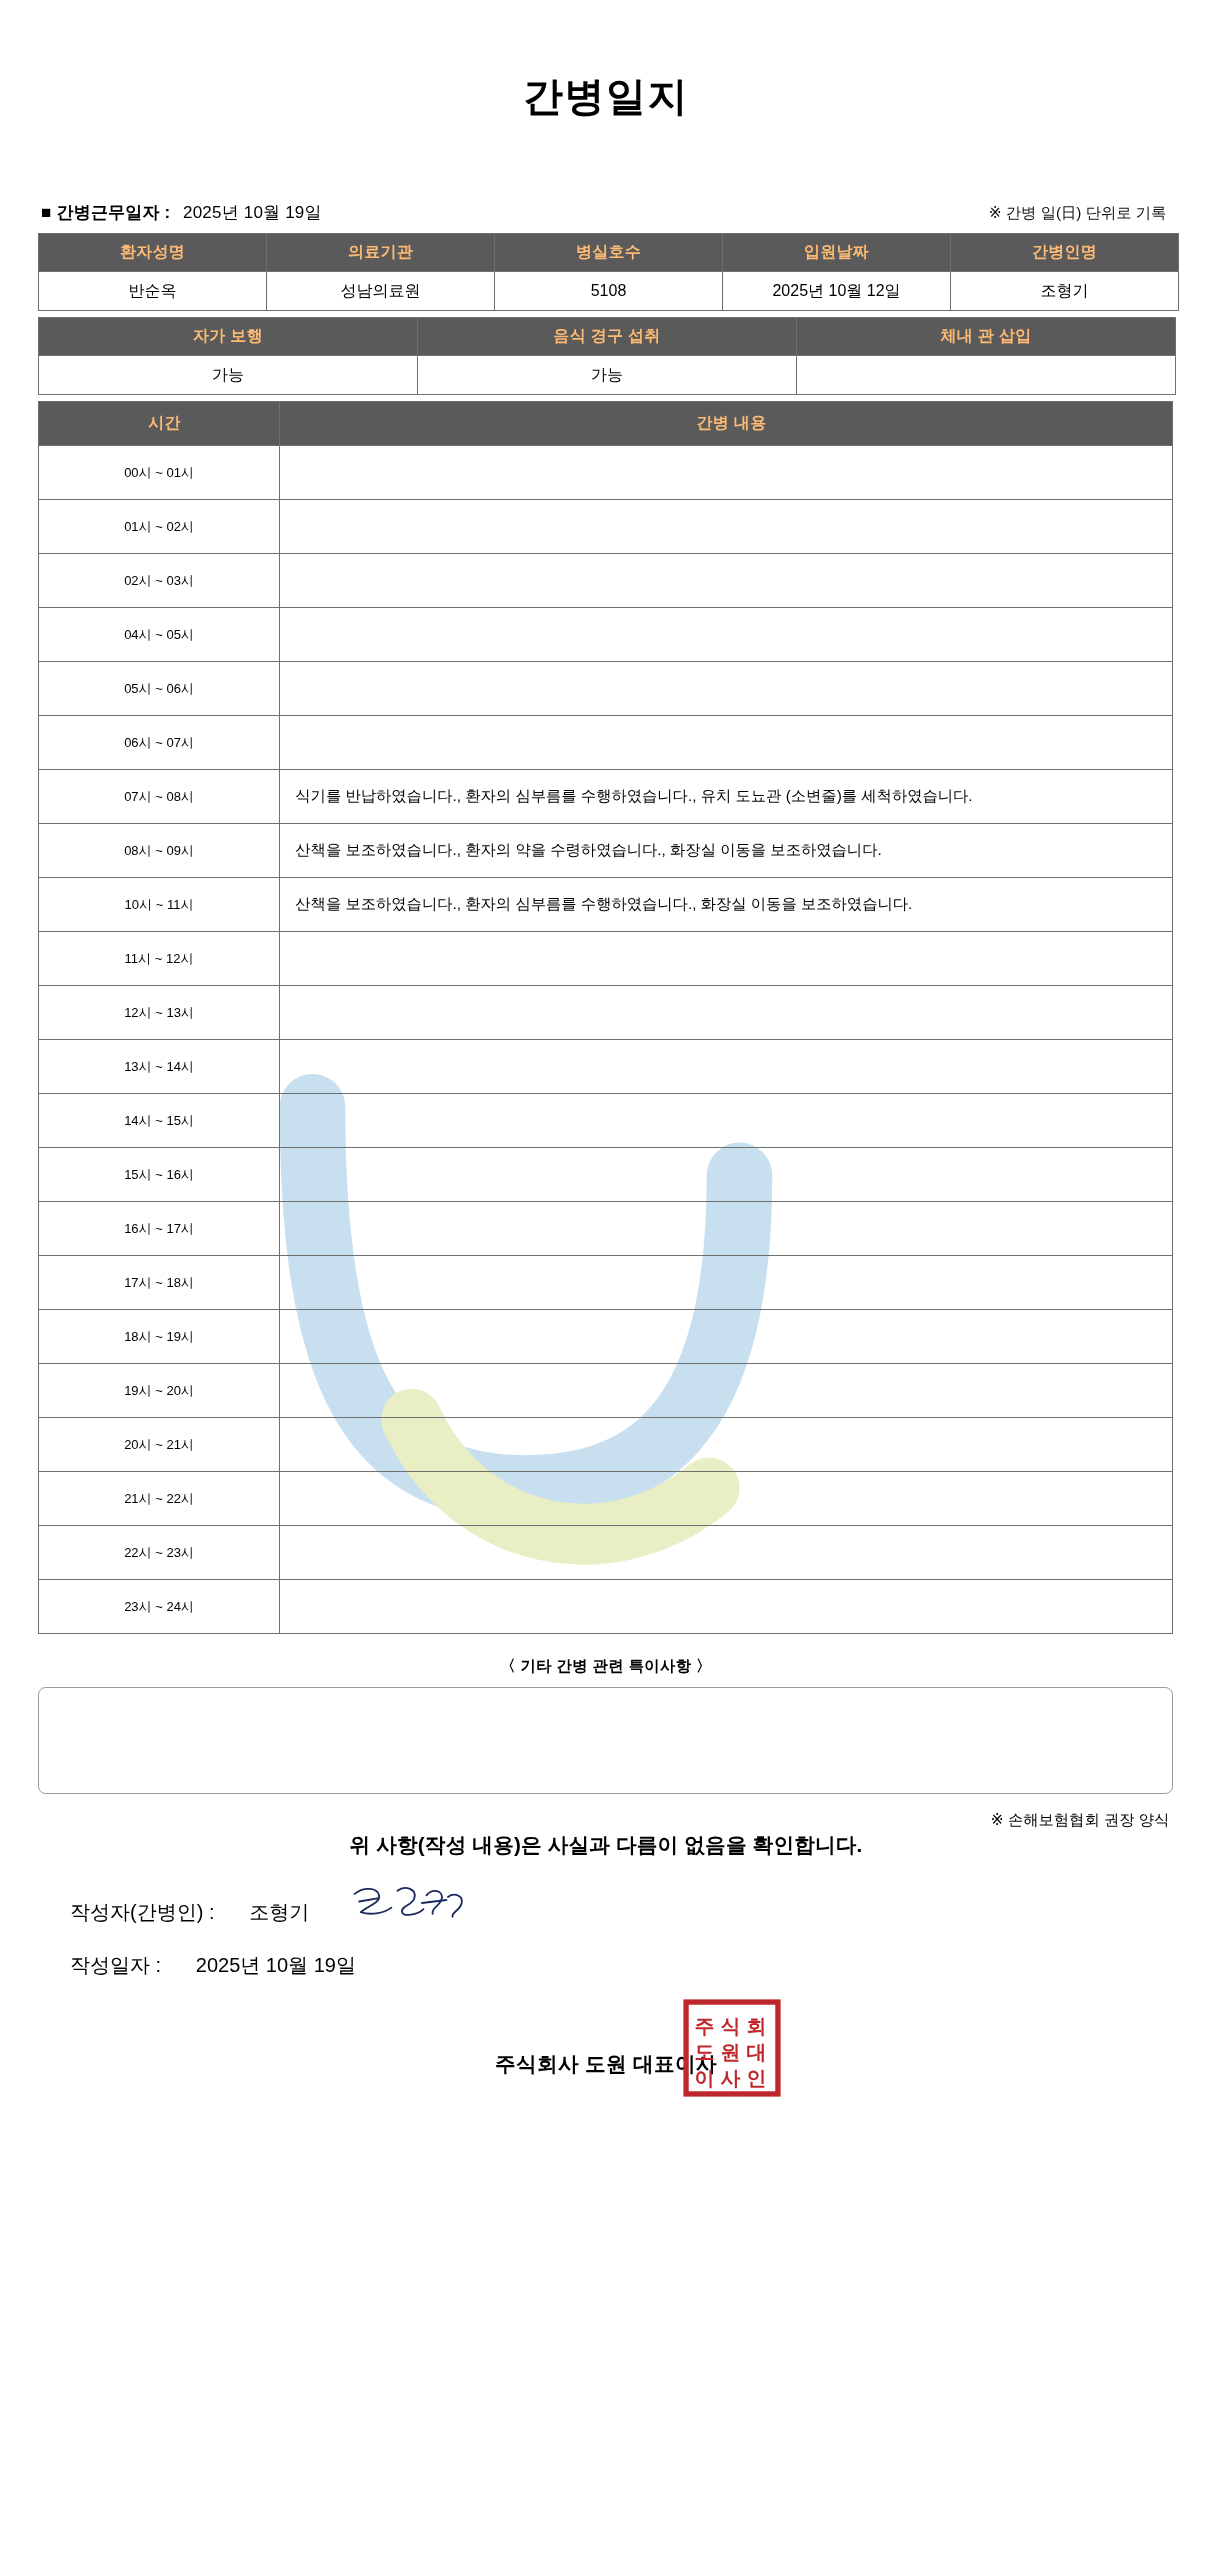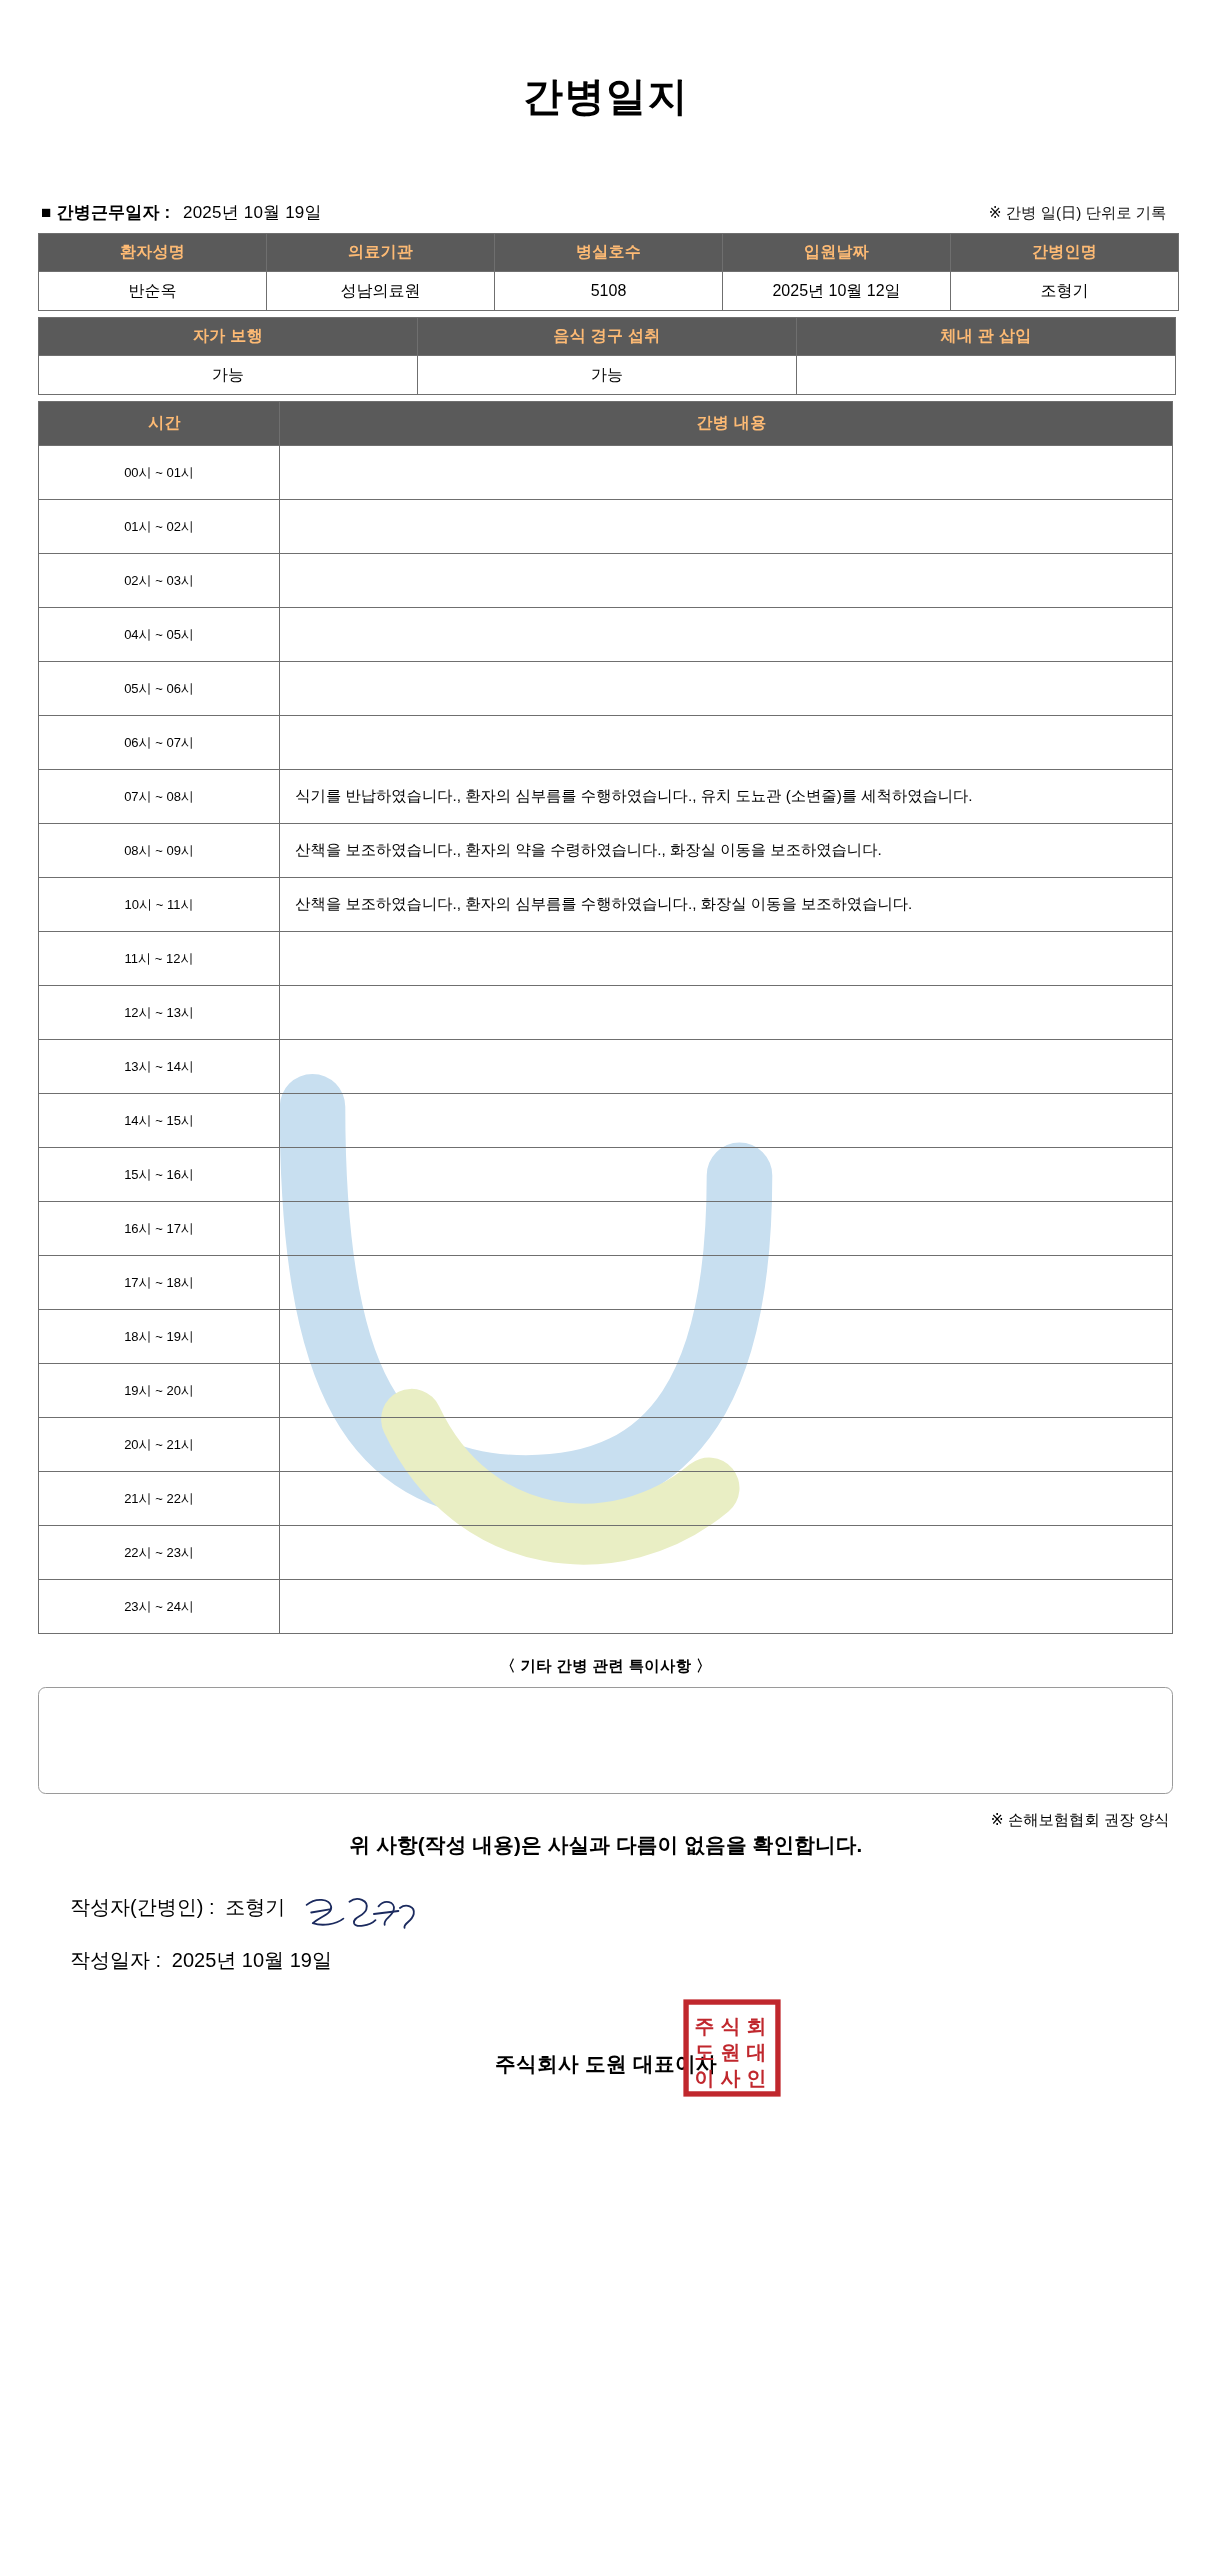--- a/index.html
+++ b/index.html
@@ -143,23 +143,24 @@
     letter-spacing: 0.2px;
   }
 
   .sign-block {
     margin-top: 35px;
     padding-left: 32px;
     font-size: 20px;
   }
   .sign-row {
     display: flex;
-    align-items: flex-start;
+    align-items: flex-end;
     margin-bottom: 21.4px;
     height: 32px;
+    gap: 24px;
   }
   .sign-label { font-weight: normal; }
   .sign-value { margin-left: 10.7px; }
   .signature-mark {
     margin-left: 13.7px;
     width: 130px;
     height: 43px;
     position: relative;
     top: -3.1px;
   }

